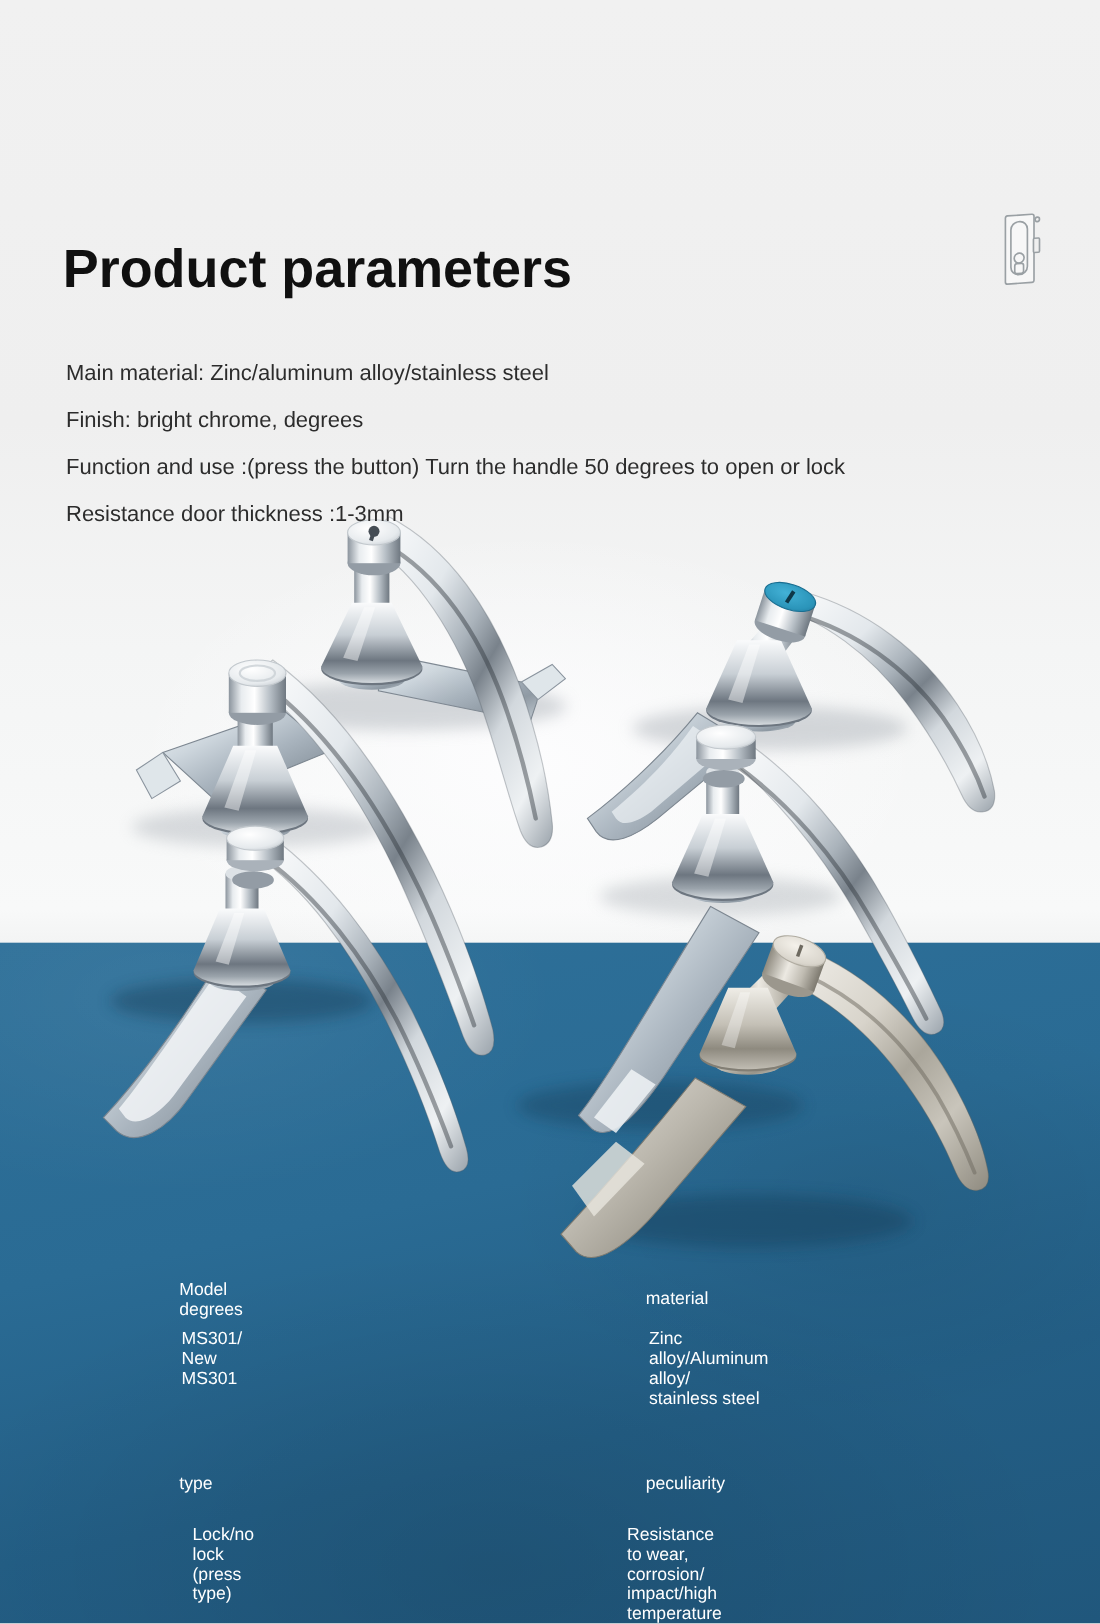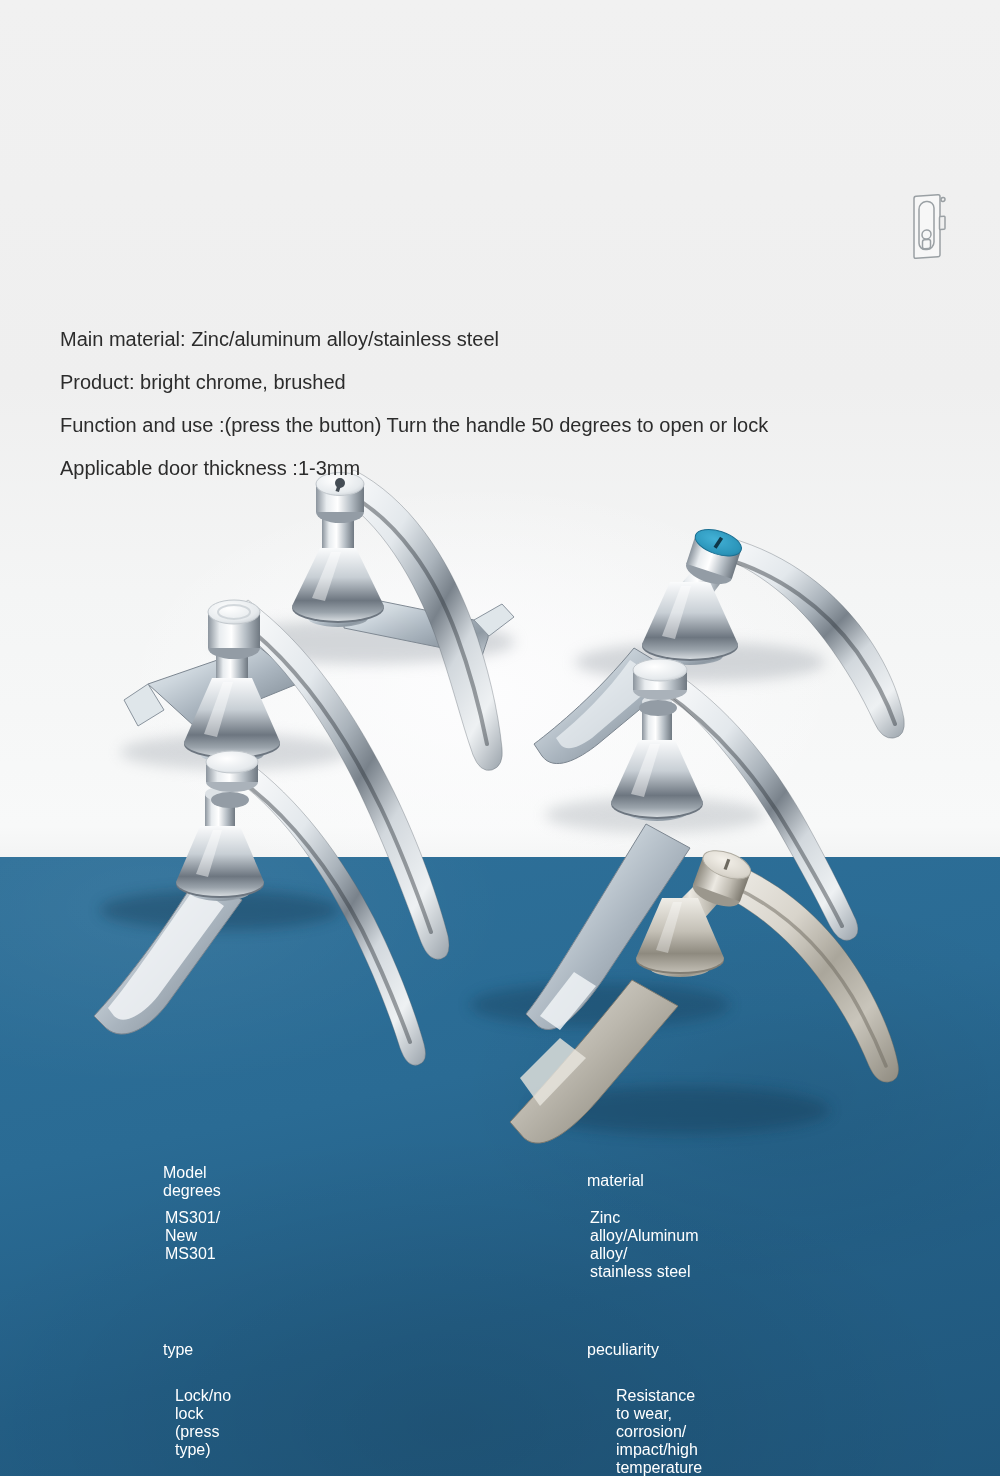--- a/index.html
+++ b/index.html
@@ -32,46 +32,47 @@
   .spec-line.l3{top:457px;}
   .spec-grid{position:absolute;left:0;top:0;z-index:3;color:#ffffff;}
   .cell{position:absolute;}
   .c-model-lbl{left:163px;top:1164px;}
   .c-model-val{left:165px;top:1209px;}
   .c-material-lbl{left:587px;top:1172px;}
   .c-material-val{left:590px;top:1209px;}
   .c-type-lbl{left:163px;top:1341px;}
   .c-type-val{left:165px;top:1387px;margin-left:10px;}
   .c-pecul-lbl{left:587px;top:1341px;}
-  .c-pecul-val{left:616px;top:1387px;}
+  .c-pecul-val{left:570px;top:1387px;}
 </style>
 </head>
 <body>
 
 <div class="page">
 
   <div class="blue-panel"></div>
 
+  <h1 class="page-title">Product parameters</h1>
 
   <svg class="lockplate-icon" width="44" height="78" viewBox="0 0 44 78">
     <g transform="skewY(-4) translate(0,3)" stroke="#9aa0a4" fill="#f7f7f7" stroke-width="1.5">
       <rect x="8" y="8" width="26" height="62" rx="2"></rect>
       <rect x="13" y="14" width="15" height="48" rx="7" fill="none"></rect>
       <circle cx="20.5" cy="47" r="4.5" fill="none"></circle>
       <rect x="16.5" y="52" width="8" height="9" rx="2" fill="none"></rect>
       <rect x="33.5" y="30" width="5.5" height="13" rx="1" fill="#efefef"></rect>
       <circle cx="37" cy="13" r="2" fill="none"></circle>
     </g>
   </svg>
 
   <div class="intro">
     <div class="spec-line l0">Main material: Zinc/aluminum alloy/stainless steel</div>
-    <div class="spec-line l1">Product: bright chrome, brushed</div>
+    <div class="spec-line l1">Finish: bright chrome, degrees</div>
     <div class="spec-line l2">Function and use :(press the button) Turn the handle 50 degrees to open or lock</div>
-    <div class="spec-line l3">Applicable door thickness :1-3mm</div>
+    <div class="spec-line l3">Resistance door thickness :1-3mm</div>
   </div>
 
   <svg class="stage" width="1000" height="1476" viewBox="0 0 1000 1476">
     <defs>
       <linearGradient id="gLever" x1="0" y1="0" x2="1" y2="1">
         <stop offset="0" stop-color="#ffffff"></stop>
           <stop offset="0.3" stop-color="#e3e8ec"></stop>
         <stop offset="0.45" stop-color="#aab3bb"></stop>
           <stop offset="0.55" stop-color="#79828b"></stop>
         <stop offset="0.68" stop-color="#d2d8dd"></stop>

